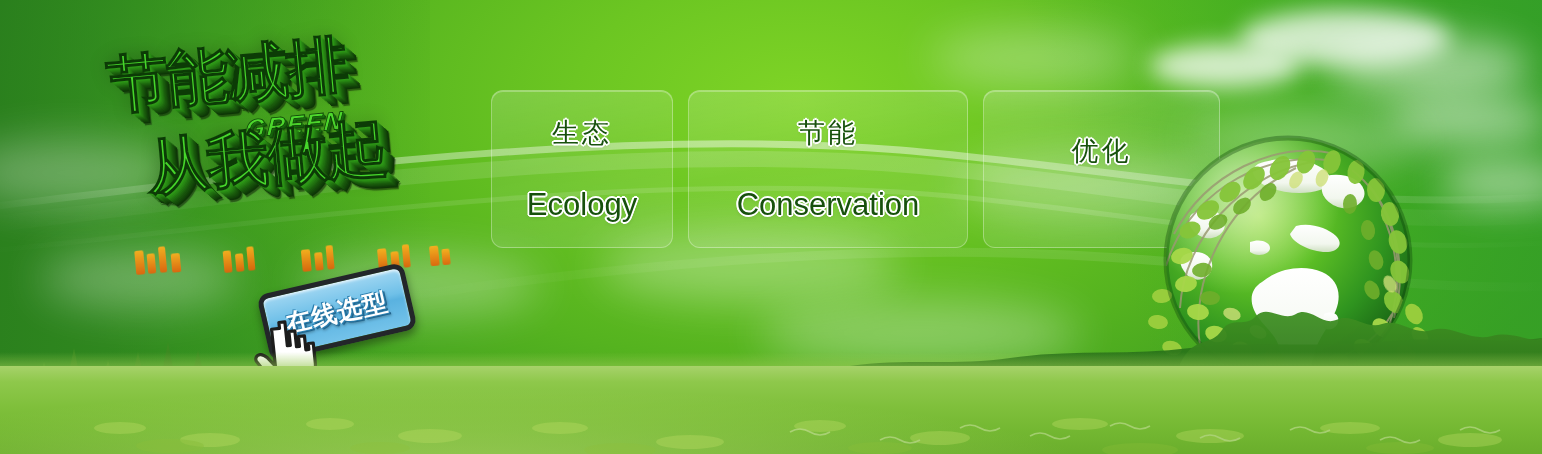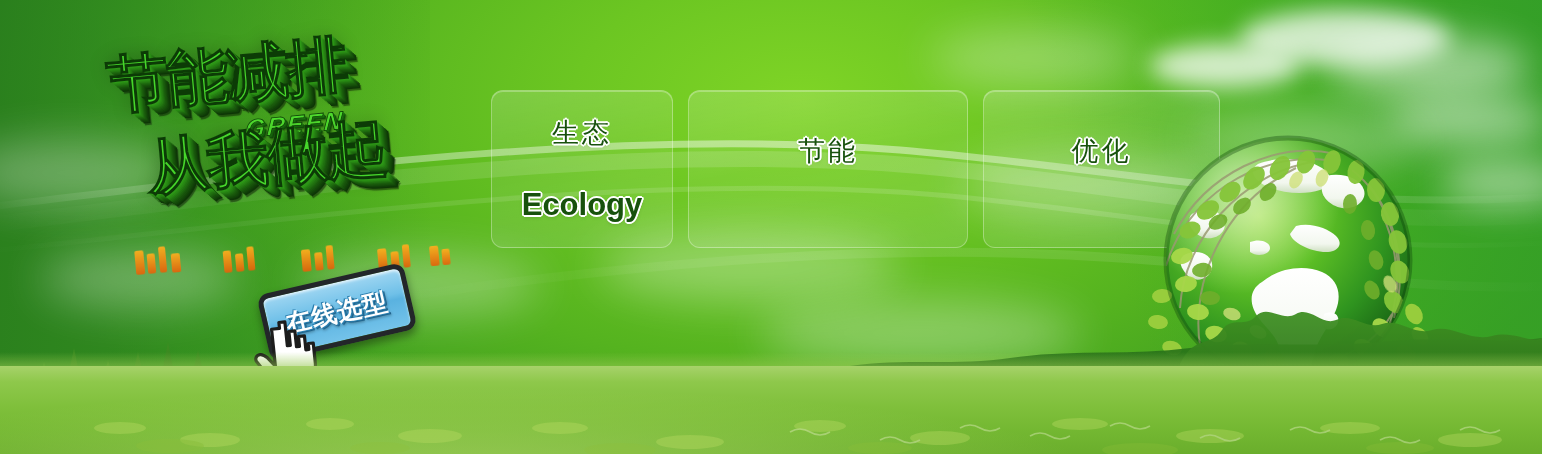--- a/index.html
+++ b/index.html
@@ -108,21 +108,21 @@
   .card.c3{width:203px;text-align:right;}
   .card-cn{
     font-size:27px;color:#18520d;letter-spacing:3px;font-weight:normal;
     text-shadow:
       -1.4px -1.4px 0 #fff, 1.4px -1.4px 0 #fff, -1.4px 1.4px 0 #fff, 1.4px 1.4px 0 #fff,
       0 -1.8px 0 #fff, 0 1.8px 0 #fff, -1.8px 0 0 #fff, 1.8px 0 0 #fff,
       0 2px 4px rgba(0,0,0,.18);
     margin-bottom:36px;white-space:nowrap;
   }
   .card-en{
-    font-size:31px;color:#17510c;font-weight:bold;letter-spacing:0px;
+    font-size:31px;color:#17510c;font-weight:normal;letter-spacing:0px;
     text-shadow:
       -1.4px -1.4px 0 #fff, 1.4px -1.4px 0 #fff, -1.4px 1.4px 0 #fff, 1.4px 1.4px 0 #fff,
       0 -1.8px 0 #fff, 0 1.8px 0 #fff, -1.8px 0 0 #fff, 1.8px 0 0 #fff,
       0 2px 4px rgba(0,0,0,.18);
     white-space:nowrap;
   }
 
   
   .tagline{
     position:absolute;left:504px;top:260px;
@@ -229,20 +229,21 @@
     </svg>
   </div>
 
   <div class="cards">
     <div class="card c1">
       <span class="card-cn">生态</span>
       <span class="card-en">Ecology</span>
     </div>
     <div class="card c2">
       <span class="card-cn">节能</span>
+      <span class="card-en">Conservation</span>
     </div>
     <div class="card c3">
       <span class="card-cn">优化</span>
     </div>
   </div>
 
 
   <div class="globe-wrap">
     <svg viewBox="0 0 284 284" width="284" height="284">
       <defs>

